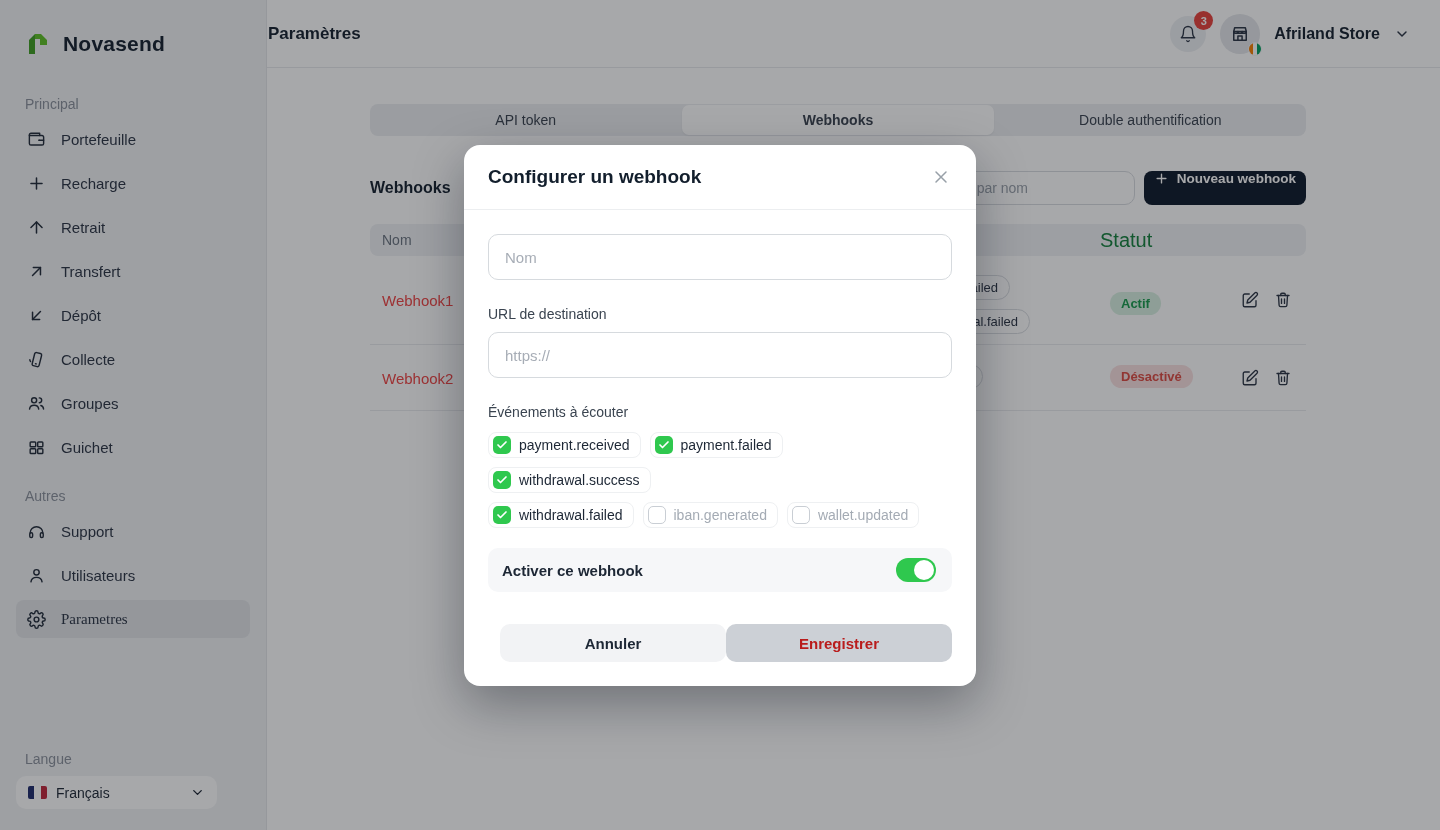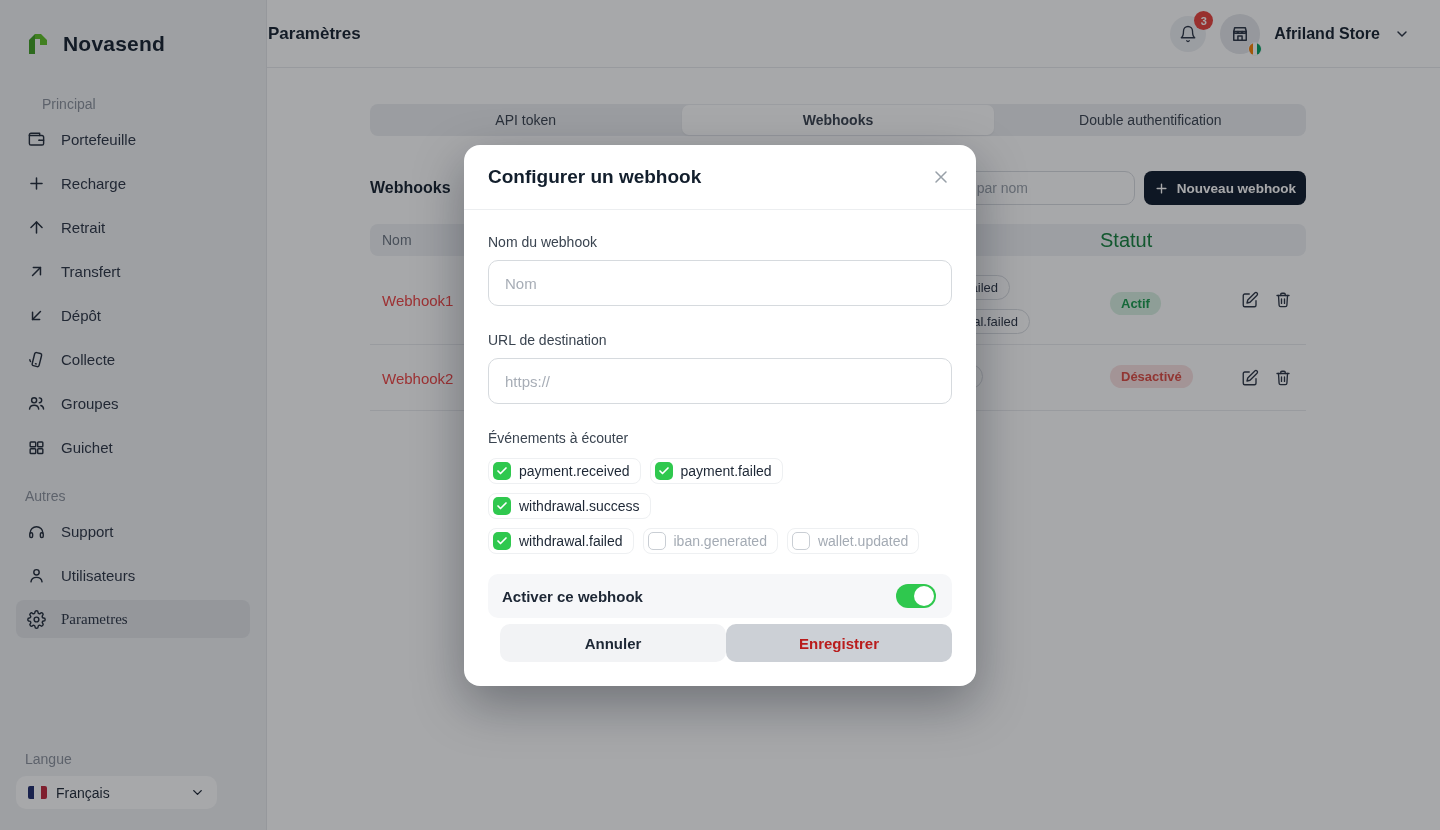--- a/index.html
+++ b/index.html
@@ -38,21 +38,21 @@
 
   
   .content { position:absolute; left:370px; top:68px; width:936px; z-index:5; }
   .seg { position:absolute; top:36px; left:0; width:936px; height:32px; background:#eceef1; border-radius:8px; display:flex; }
   .seg-tab { flex:1; display:flex; align-items:center; justify-content:center; font-size:14px; color:#39424f; border-radius:7px; cursor:pointer; }
   .seg-tab.active { background:#fff; font-weight:bold; margin:1px; box-shadow:0 1px 2px rgba(16,24,40,.06); }
 
   .sec-title { position:absolute; top:111px; left:0; font-size:16px; font-weight:bold; color:#15212f; }
   .search-input { position:absolute; top:103px; left:554px; width:211px; height:34px; border:1px solid #d8dbe0; border-radius:10px; background:#fff; padding:0 12px; font-size:14px; color:#1d2735; font-family:inherit; }
   .search-input::placeholder { color:#9aa1ab; }
-  .new-btn { position:absolute; top:103px; left:774px; width:162px; height:34px; background:#0e1a2b; border-radius:8px; color:#fff; display:flex; align-items:center; justify-content:center; gap:8px; font-size:13.5px; font-weight:bold; cursor:pointer; }
+  .new-btn { position:absolute; top:103px; left:774px; width:162px; height:34px; background:#0e1a2b; border-radius:8px; color:#fff; display:flex; justify-content:center; gap:8px; font-size:13.5px; font-weight:bold; cursor:pointer; }
 
   .table { position:absolute; top:156px; left:0; width:936px; }
   .thead { height:32px; background:#eff1f4; border-radius:8px; display:flex; align-items:center; }
   .th-nom { padding-left:12px; width:560px; font-size:14px; color:#6b7480; }
   .th-statut { width:180px; font-size:20px; color:#15803d; padding-left:170px; }
   .trow { position:relative; border-bottom:1px solid #e9ebee; }
   .trow.r1 { height:89px; }
   .trow.r2 { height:66px; }
   .td-name { position:absolute; left:12px; top:50%; transform:translateY(-50%); font-size:15px; color:#ef4444; }
   .event-pill { position:absolute; background:#fff; border:1px solid #d9dce1; border-radius:999px; padding:4px 11px; font-size:13px; color:#2c3545; white-space:nowrap; }
@@ -135,21 +135,21 @@
       <span class="logo-mark">
         <svg width="26" height="26" viewBox="0 0 26 26">
           <path d="M2 9 L8 3 L8 23 L2 23 Z" fill="#3f9e22"></path>
           <path d="M8 3 L14 3 L20 9 L20 14 L13 14 L13 8 L8 8 Z" fill="#5ec025"></path>
           <path d="M14 9 L20 9 L20 14 L14 14 Z" fill="#5ec025"></path>
         </svg>
       </span>
       <span class="logo-text">Novasend</span>
     </div>
 
-    <div class="section-label" style="margin-top:28px;margin-left:17px;">Principal</div>
+    <div class="section-label" style="margin-top:28px;">Principal</div>
 
     <div class="side-item">
       <span class="ic">
           <svg width="19" height="19" viewBox="0 0 24 24" fill="none" stroke="currentColor" stroke-width="1.8" stroke-linecap="round" stroke-linejoin="round">
             <path d="M3 7v10a2 2 0 0 0 2 2h14a2 2 0 0 0 2-2V9a2 2 0 0 0-2-2H3z"></path>
             <path d="M3 7V6a2 2 0 0 1 2-2h11v3"></path>
             <path d="M15 13h6"></path>
             <circle cx="15.5" cy="13" r="1" fill="currentColor" stroke="none"></circle>
           </svg>
         </span>
@@ -348,21 +348,20 @@
   <div class="modal">
     <div class="modal-head">
       <div class="modal-title">Configurer un webhook</div>
       <div class="modal-close">
         <svg width="20" height="20" viewBox="0 0 24 24" fill="none" stroke="currentColor" stroke-width="1.8" stroke-linecap="round">
             <path d="M18 6L6 18M6 6l12 12"></path>
           </svg>
       </div>
     </div>
     <div class="modal-body">
-      <div class="fld-label">Nom du webhook</div>
       <input class="txt-input" placeholder="Nom" style="">
       <div class="fld-label">URL de destination</div>
       <input class="txt-input" placeholder="https://" style="">
       <div class="fld-label" style="margin-bottom:12px;">Événements à écouter</div>
 
       <div class="chips">
         <span class="chip checked">
           <span class="cbox">
               <svg width="12" height="12" viewBox="0 0 24 24" fill="none" stroke="currentColor" stroke-width="3.4" stroke-linecap="round" stroke-linejoin="round">
                 <path d="M20 6L9 17l-5-5"></path>

